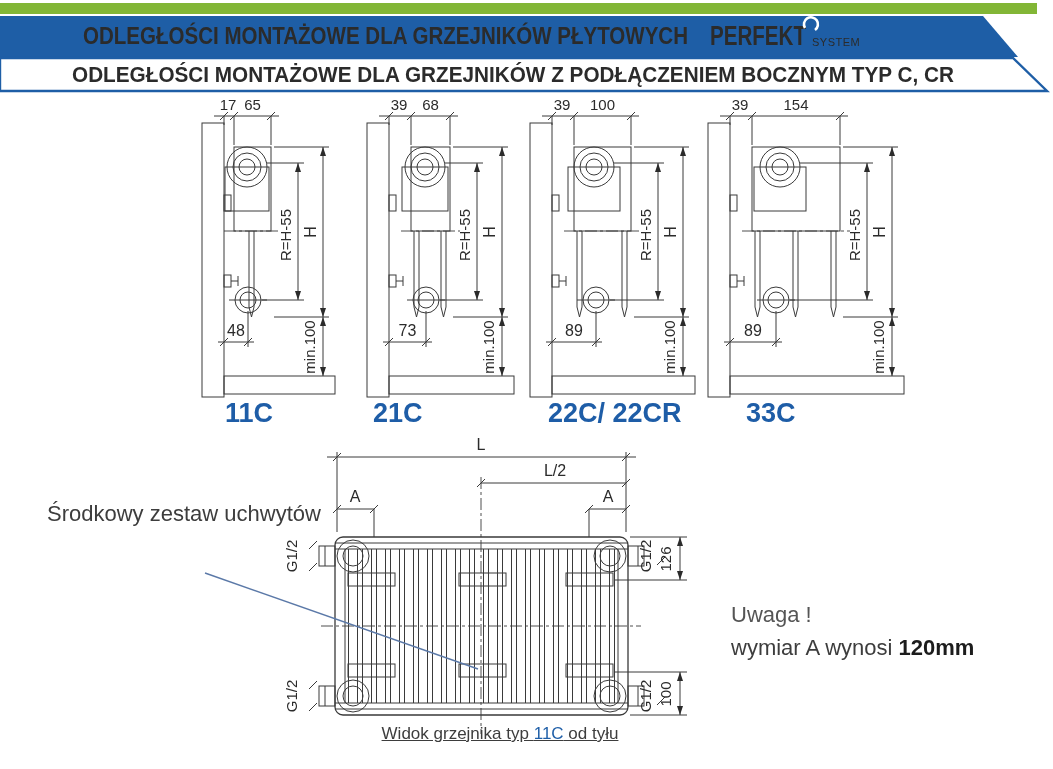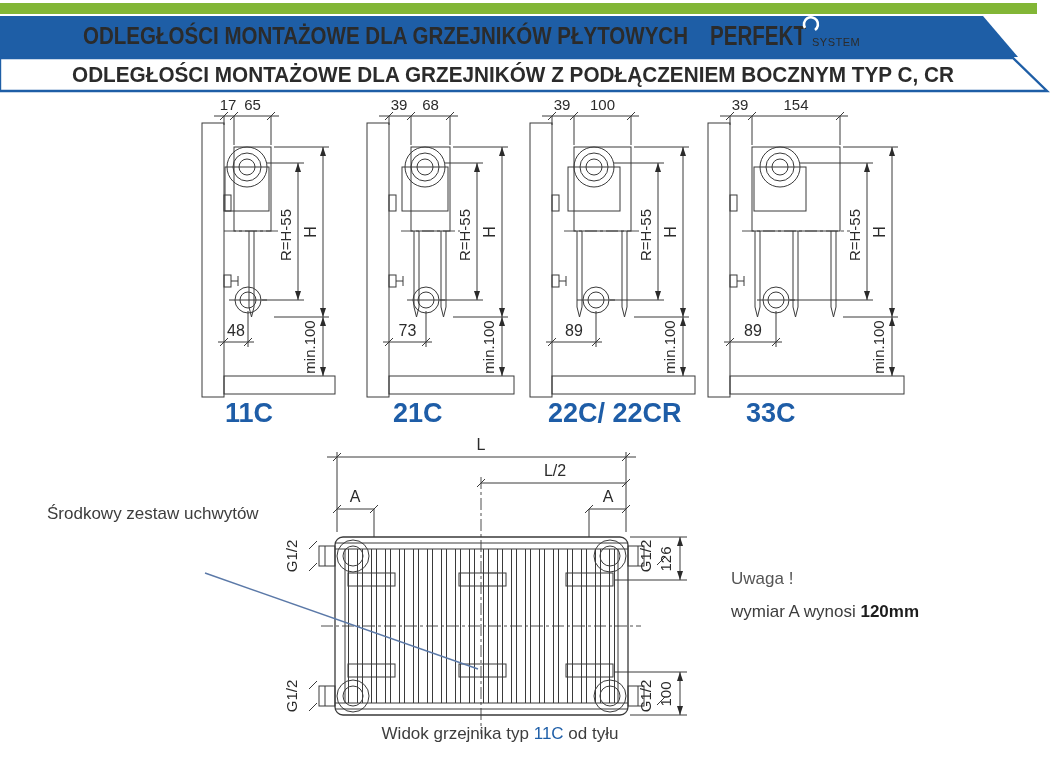--- a/index.html
+++ b/index.html
@@ -4,25 +4,25 @@
 <style>
   html,body{margin:0;padding:0;background:#fff;}
   body{width:1053px;height:769px;position:relative;overflow:hidden;
        font-family:"Liberation Sans","DejaVu Sans",sans-serif;}
   .abs{position:absolute;}
   svg .ln{stroke:#3a3a3a;stroke-width:1;fill:none;}
   svg .ln2{stroke:#3a3a3a;stroke-width:1.3;fill:none;}
   svg .cl{stroke:#3a3a3a;stroke-width:0.9;fill:none;stroke-dasharray:12 3 3 3;}
   svg text{font-family:"Liberation Sans","DejaVu Sans",sans-serif;fill:#2b2b2b;}
   .type-label{position:absolute;top:398px;font-size:27px;font-weight:bold;color:#1e5da7;}
-  .note{position:absolute;font-size:17px;color:#3d3d3d;line-height:22px;}
+  .note{position:absolute;font-size:22px;color:#3d3d3d;line-height:22px;}
   .blue{color:#1f5fa8;font-weight:600;}
   .bold-val{color:#1c1c1c;font-weight:700;}
   .caption{position:absolute;top:724px;left:300px;width:400px;text-align:center;
-           font-size:17px;color:#3d3d3d;}
+           font-size:17px;color:#3d3d3d;text-decoration:underline;}
 </style>
 </head>
 <body>
 
 <svg width="0" height="0" style="position:absolute">
   <defs>
     <pattern id="brick" width="22" height="24" patternUnits="userSpaceOnUse">
       <rect width="22" height="24" fill="#ffffff"></rect>
       <path d="M0 0.5H22 M0 12.5H22 M11 0.5V12.5" stroke="#6a6a6a" stroke-width="1" fill="none"></path>
     </pattern>
@@ -258,21 +258,21 @@
       <text x="188" y="252" text-anchor="middle" font-size="15" transform="rotate(-90 188 252)">min.100</text>
       <line x1="28" y1="247" x2="86" y2="247" class="ln"></line>
       <line x1="30" y1="251" x2="38" y2="243" class="ln"></line>
       <line x1="76" y1="251" x2="84" y2="243" class="ln"></line>
       <line x1="80" y1="216" x2="80" y2="252" class="ln"></line>
       <text x="57" y="241" text-anchor="middle" font-size="16">89</text>
     </g>
   </svg>
 
 <div class="type-label" style="left:225px">11C</div>
-<div class="type-label" style="left:393px">21C</div>
+<div class="type-label" style="left:373px">21C</div>
 <div class="type-label" style="left:548px">22C/ 22CR</div>
 <div class="type-label" style="left:746px">33C</div>
 
 <svg class="abs" style="left:283px;top:432px" width="440" height="330">
 
   <rect x="52" y="105" width="293" height="178" rx="8" class="ln2" fill="#ffffff"></rect>
   <line x1="52" y1="111" x2="345" y2="111" class="ln"></line>
   <line x1="52" y1="117" x2="345" y2="117" class="ln"></line>
   <line x1="52" y1="271" x2="345" y2="271" class="ln"></line>
   <line x1="52" y1="277" x2="345" y2="277" class="ln"></line>
@@ -361,20 +361,20 @@
 </svg>
 
 <svg class="abs" style="left:200px;top:568px;z-index:5;pointer-events:none" width="290" height="110">
   <line x1="5" y1="5" x2="278" y2="101" stroke="#5B79A8" stroke-width="1.4"></line>
 </svg>
 
 <div class="note" style="left:47px;top:503px">
   <div>Środkowy zestaw uchwytów</div>
 </div>
 
-<div class="note" style="left:731px;top:568px">
+<div class="note" style="left:731px;top:604px">
   <div style="color:#555;margin-bottom:11px">Uwaga !</div>
   <div style="margin-bottom:11px"><span>wymiar A wynosi </span><span class="bold-val">120mm</span></div>
 </div>
 
 <div class="caption">
   <span>Widok grzejnika typ </span><span style="color:#1f5fa8">11C</span><span> od tyłu</span>
 </div>
 
 </body></html>

